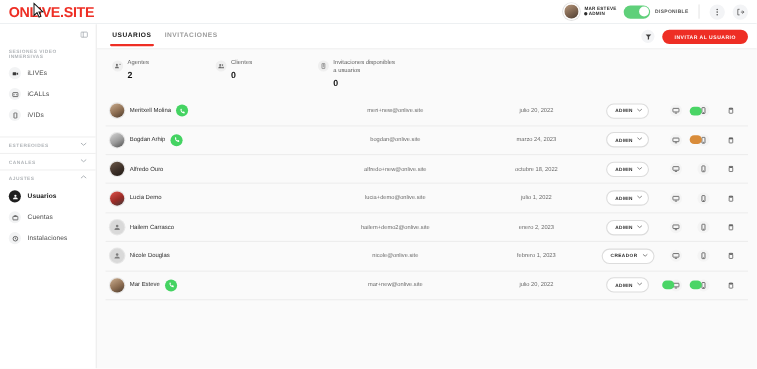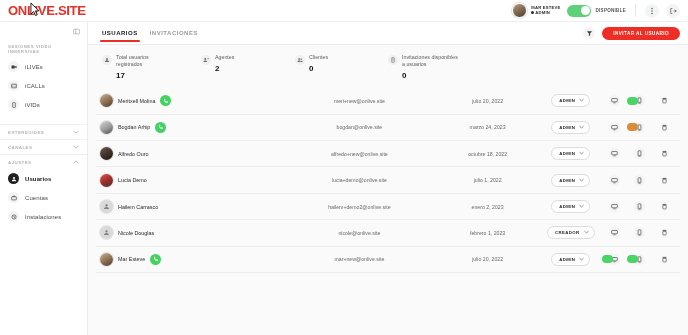--- a/index.html
+++ b/index.html
@@ -308,32 +308,20 @@
           <div class="filter-btn">
             <svg width="7" height="7" viewBox="0 0 12 12" fill="currentColor">
                 <path d="M1.6 2.2h8.8L7 6v3.6L5 10.4V6z"></path>
               </svg>
           </div>
           <button class="invite-btn">INVITAR AL USUARIO</button>
         </div>
       </div>
 
       <div class="stats">
-        <div class="stat stat-1">
-          <span class="stat-ico">
-            <svg width="6" height="6" viewBox="0 0 12 12" fill="currentColor">
-                <circle cx="6" cy="3.9" r="2"></circle>
-                <path d="M1.8 10.2c0-2.2 1.9-3.5 4.2-3.5s4.2 1.3 4.2 3.5z"></path>
-              </svg>
-          </span>
-          <div class="stat-body">
-            <span class="stat-label">Total usuarios registrados</span>
-            <span class="stat-value">17</span>
-          </div>
-        </div>
 
         <div class="stat stat-2">
           <span class="stat-ico">
             <svg width="6" height="6" viewBox="0 0 12 12" fill="currentColor">
                 <circle cx="4.6" cy="4" r="1.9"></circle>
                 <path d="M0.9 10.2c0-2.1 1.7-3.3 3.7-3.3s3.7 1.2 3.7 3.3z"></path>
                 <path d="M9 2.6h2.4v1H9zM9.7 1.9h1v2.4h-1z"></path>
               </svg>
           </span>
           <div class="stat-body">

